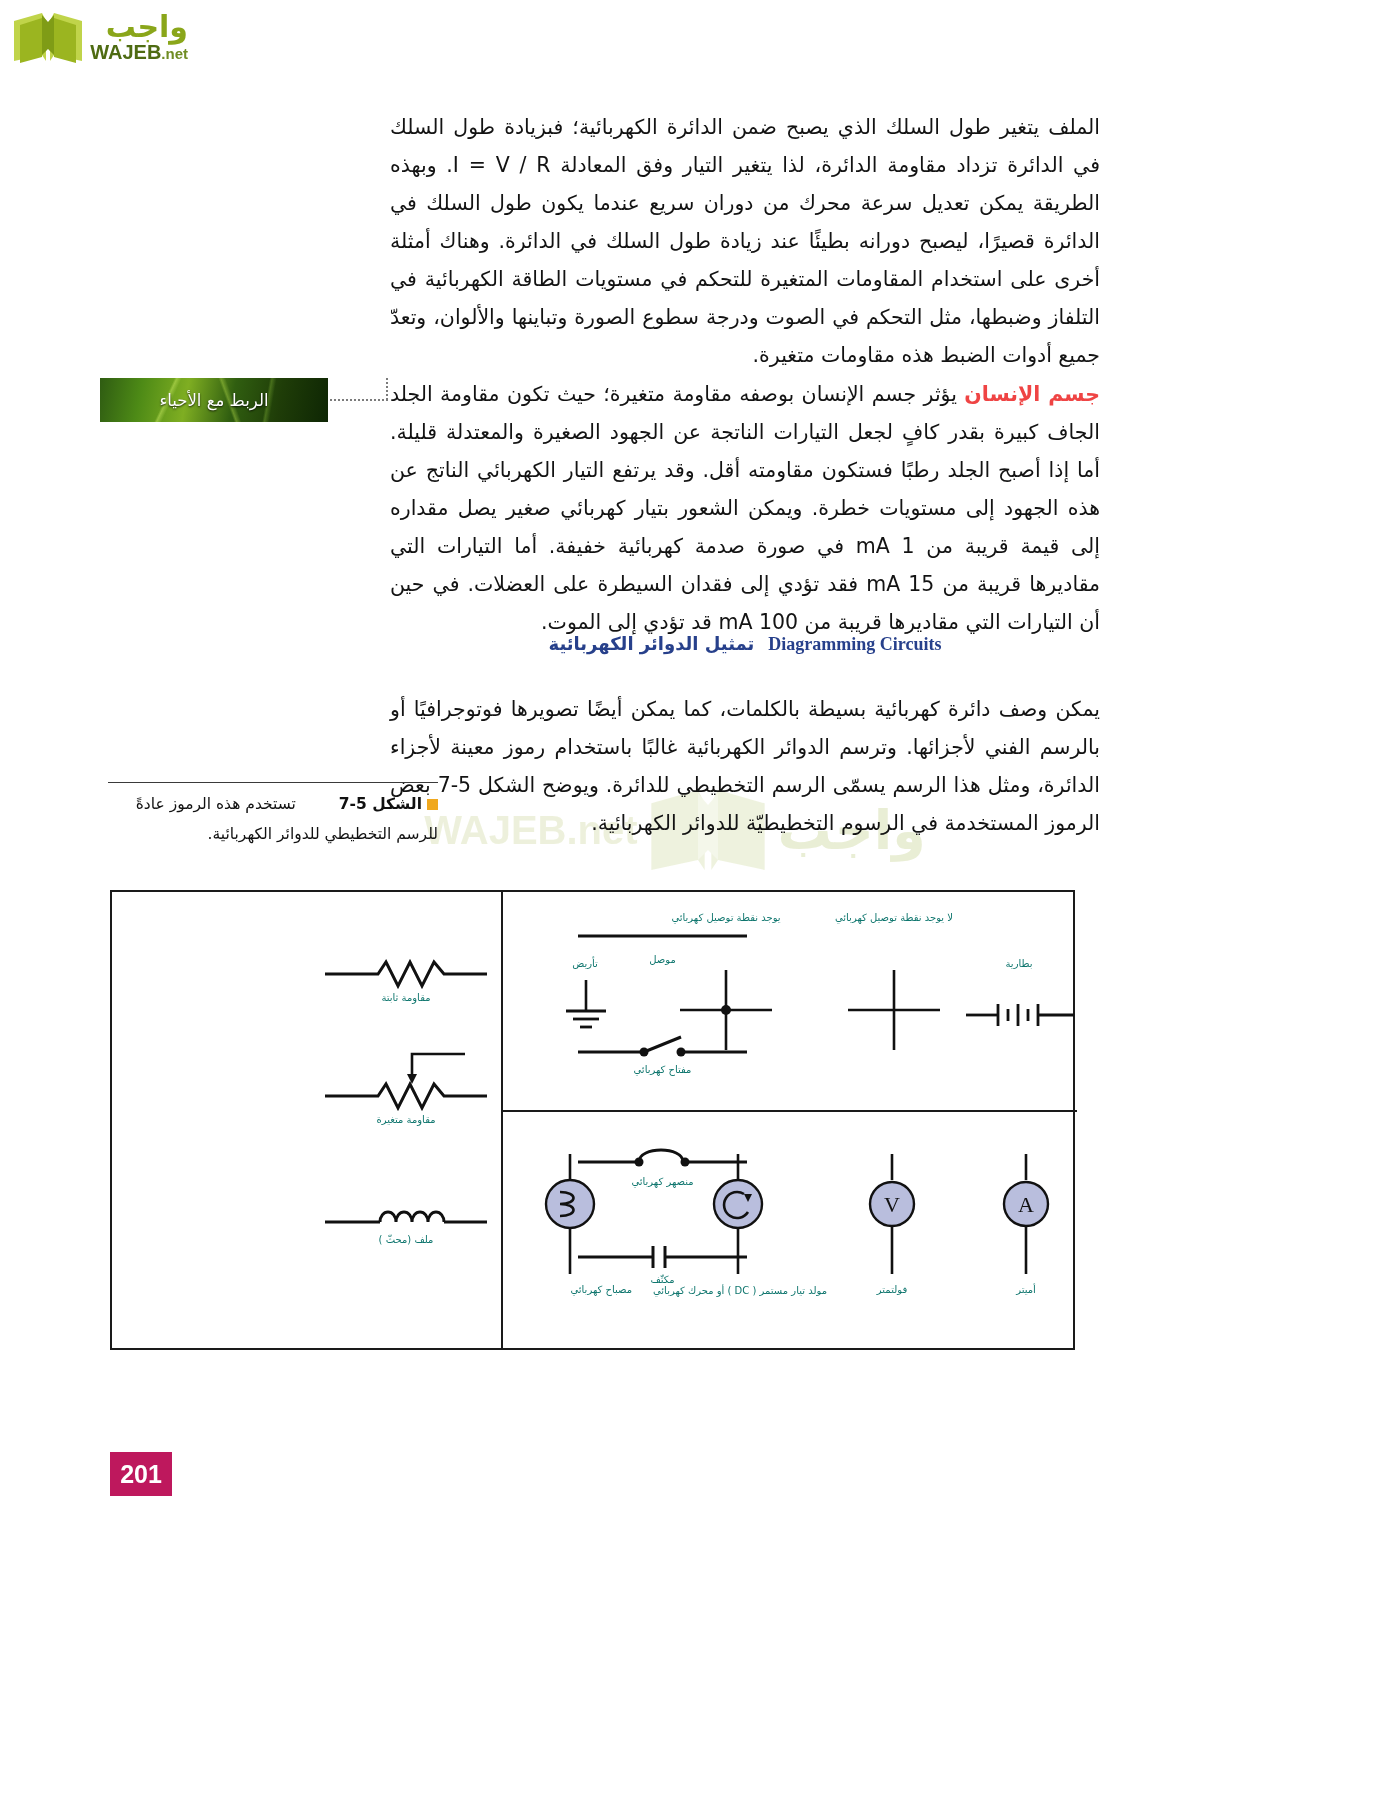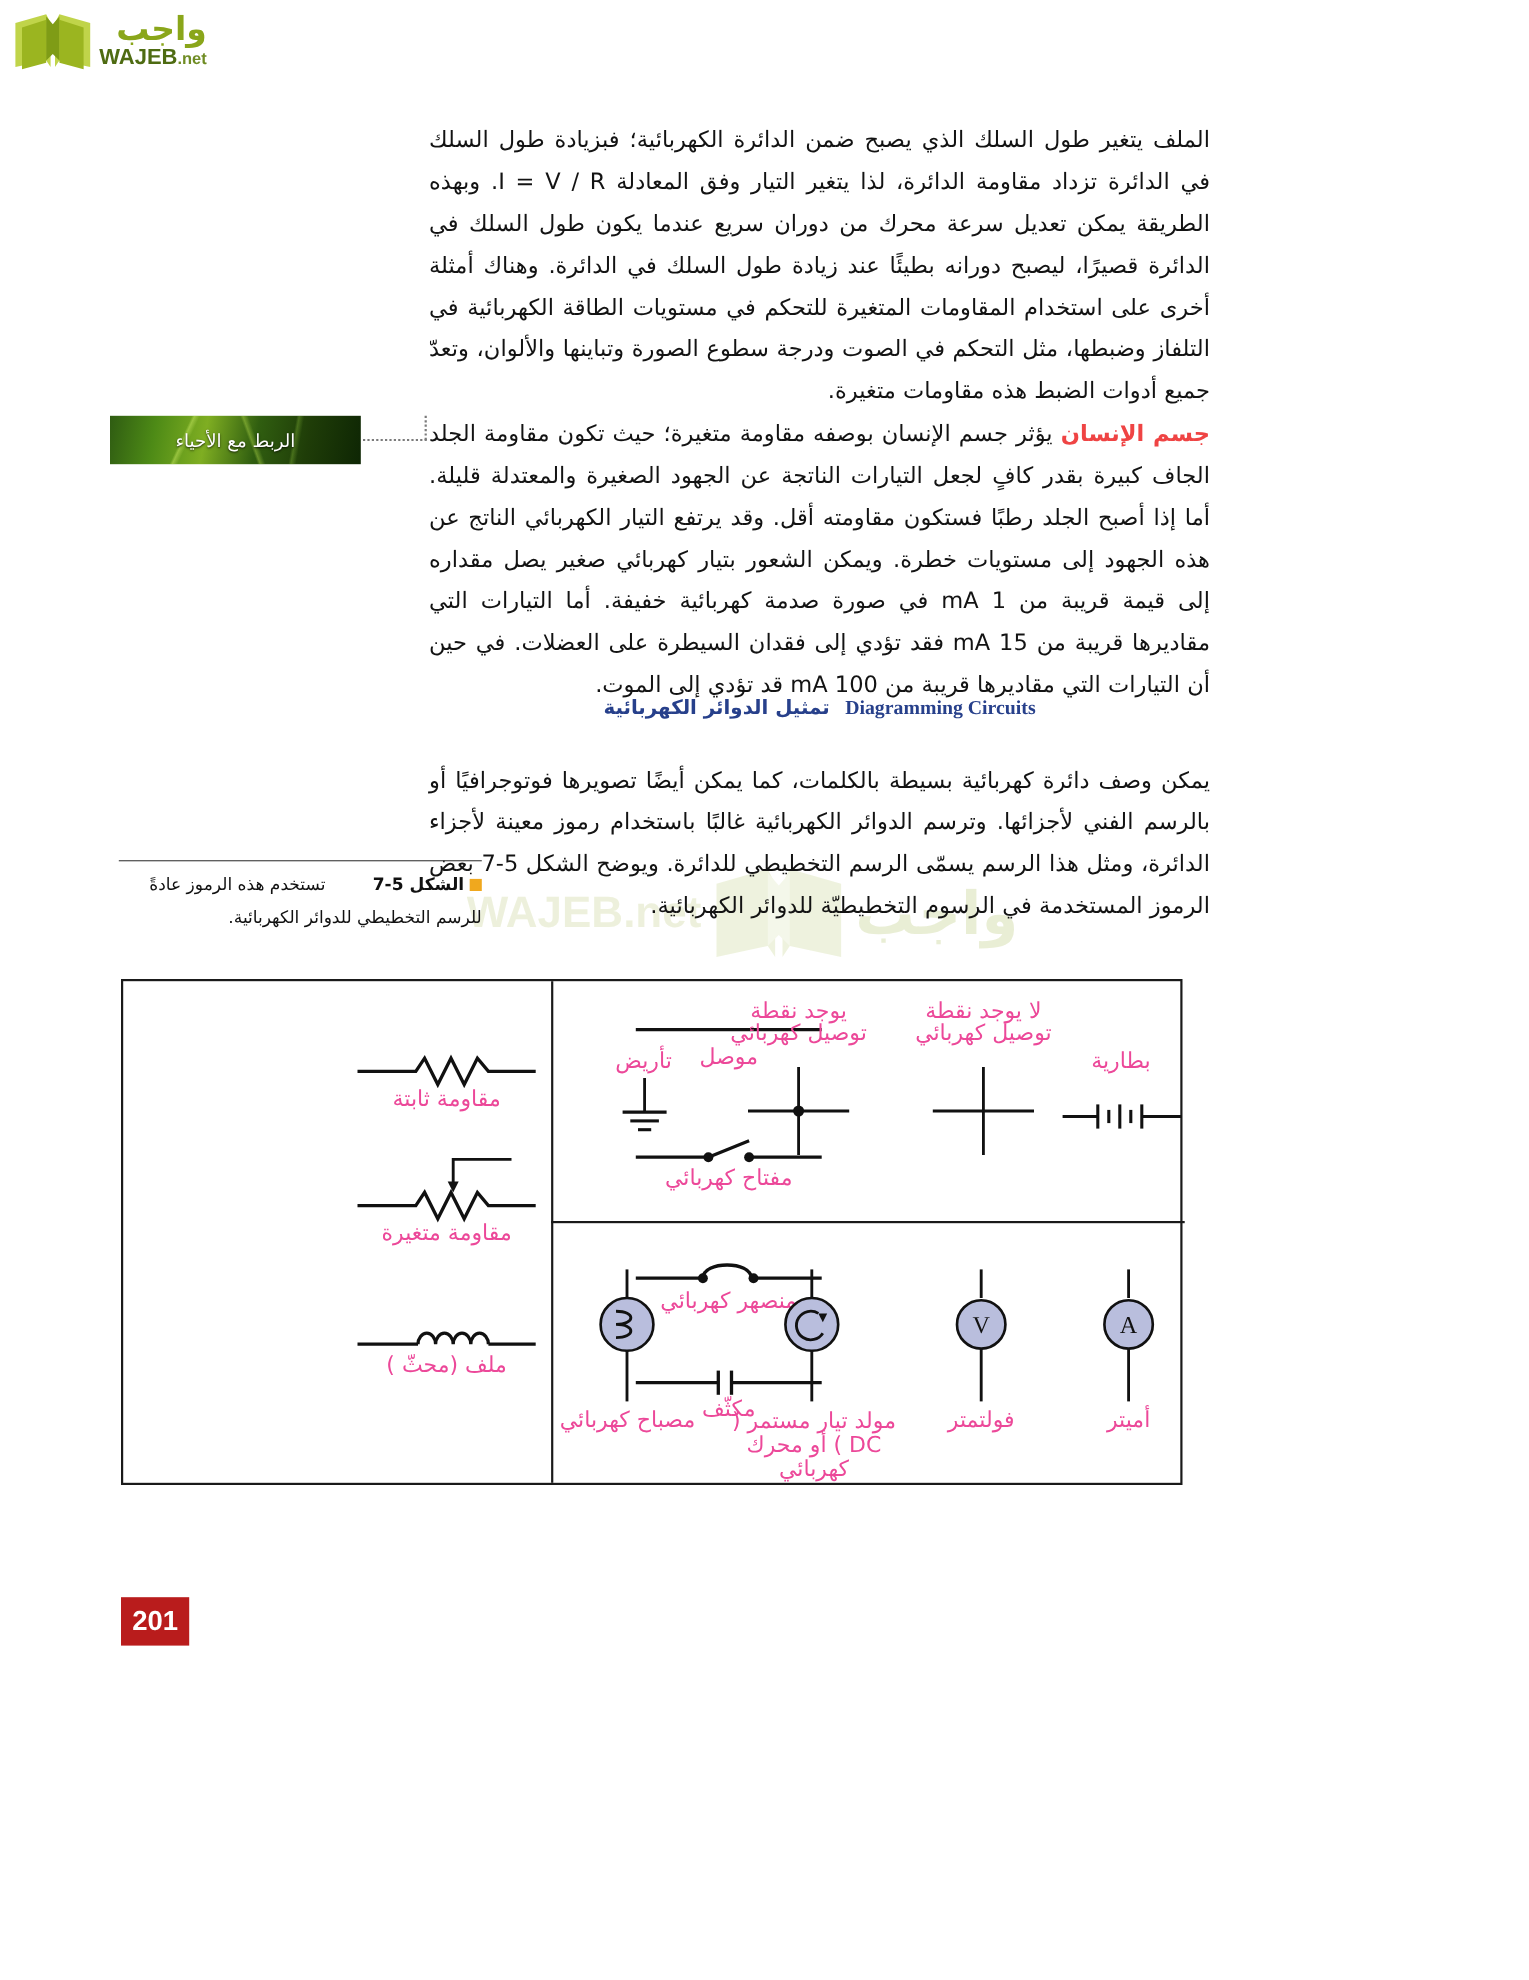--- a/index.html
+++ b/index.html
@@ -107,29 +107,29 @@
   .figbox{
     position:absolute; left:110px; top:890px; width:965px; height:460px;
     border:2.2px solid #1a1a1a; background:#fff; z-index:2;
   }
   .v-split{ position:absolute; left:389px; top:0; width:2.2px; height:100%; background:#1a1a1a;}
   .h-split{ position:absolute; left:389px; top:218px; width:576px; height:2.2px; background:#1a1a1a;}
 
   .sym{ position:absolute; }
   .sym-lbl{
     position:absolute; direction:rtl; text-align:center;
-    font-size:20px; color:#ec4899; line-height:20px; white-space:nowrap;
+    font-size:10px; color:#0f766e; line-height:20px; white-space:nowrap;
   }
   .sym-lbl.two{ white-space:normal; width:120px; }
   svg{ overflow:visible; }
 
   
   .pagenum{
     position:absolute; left:110px; top:1452px; width:62px; height:44px;
-    background:#b91c1c; color:#fff; font-weight:bold; font-size:25px;
+    background:#be185d; color:#fff; font-weight:bold; font-size:25px;
     display:flex; align-items:center; justify-content:center;
     font-family:"Liberation Sans",sans-serif; z-index:3;
   }
 </style>
 </head>
 <body>
 
 <div class="logo-wrap">
   <div class="logo-text">
     <div class="logo-ar">واجب</div>

